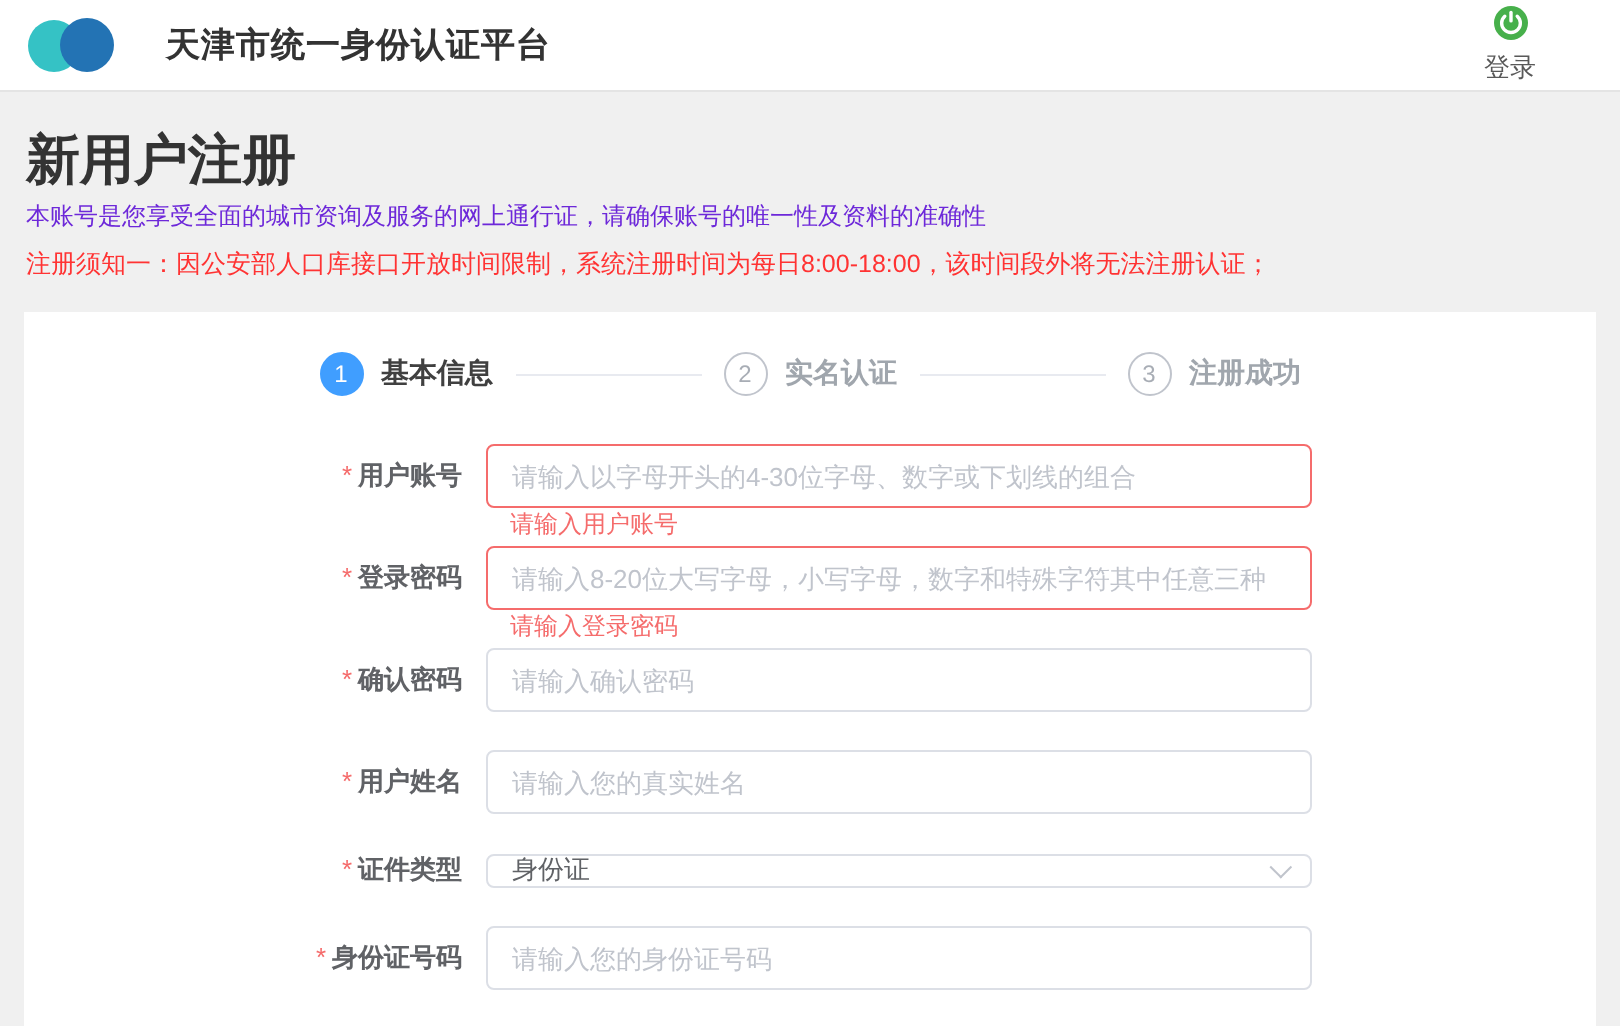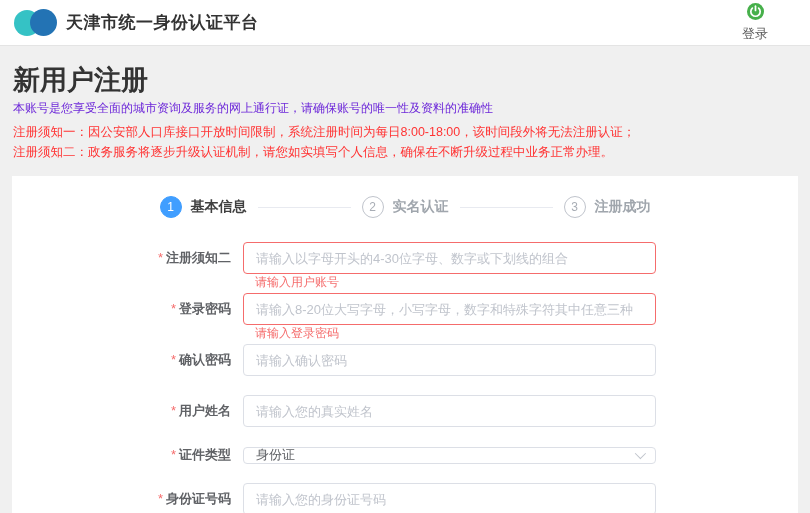--- a/index.html
+++ b/index.html
@@ -23,21 +23,21 @@
   .logo-circle-teal {
     width: 26px; height: 26px; border-radius: 50%;
     background: #35c2c5; display: inline-block;
   }
   .logo-circle-blue {
     width: 27px; height: 27px; border-radius: 50%;
     background: #2373b4; display: inline-block;
     margin-left: -10px; position: relative; z-index: 2;
   }
   .header-title {
-    margin-left: 9px;
+    margin-left: 26px;
     font-size: 17px;
     font-weight: bold;
     color: #333;
     letter-spacing: 0.5px;
   }
   .login-btn {
     margin-left: auto;
     display: flex; align-items: center; gap: 5px;
     cursor: pointer;
     font-size: 13px; color: #595959;
@@ -182,21 +182,20 @@
       <path d="M7.6 7.2a6.6 6.6 0 1 0 8.8 0" stroke="#fff" stroke-width="2.4" fill="none" stroke-linecap="round"></path>
     </svg>
     <span>登录</span>
   </button>
 </div>
 
 <div class="intro">
   <h1>新用户注册</h1>
   <div class="intro-desc">本账号是您享受全面的城市资询及服务的网上通行证，请确保账号的唯一性及资料的准确性</div>
   <div class="intro-notice">注册须知一：因公安部人口库接口开放时间限制，系统注册时间为每日8:00-18:00，该时间段外将无法注册认证；</div>
-  <div class="intro-notice">注册须知二：政务服务将逐步升级认证机制，请您如实填写个人信息，确保在不断升级过程中业务正常办理。</div>
 </div>
 
 <div class="card">
 
   <div class="stepper">
     <div class="step active">
       <span class="step-circle">1</span>
       <span class="step-label">基本信息</span>
     </div>
     <div class="step-line"></div>
@@ -208,21 +207,21 @@
     <div class="step">
       <span class="step-circle">3</span>
       <span class="step-label">注册成功</span>
     </div>
   </div>
 
   <div class="form">
 
     <div class="form-row has-error">
       <label class="field-label">
-        <span class="req">*</span><span>注册须知二</span>
+        <span class="req">*</span><span>用户账号</span>
       </label>
       <input type="text" class="field-input" placeholder="请输入以字母开头的4-30位字母、数字或下划线的组合" style="">
       <div class="field-error">请输入用户账号</div>
     </div>
 
     <div class="form-row has-error">
       <label class="field-label">
         <span class="req">*</span><span>登录密码</span>
       </label>
       <input type="text" class="field-input" placeholder="请输入8-20位大写字母，小写字母，数字和特殊字符其中任意三种" style="">

